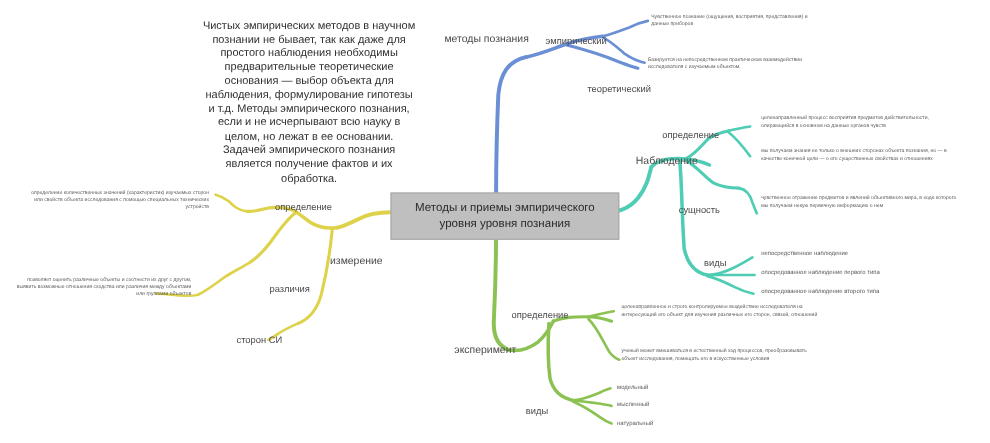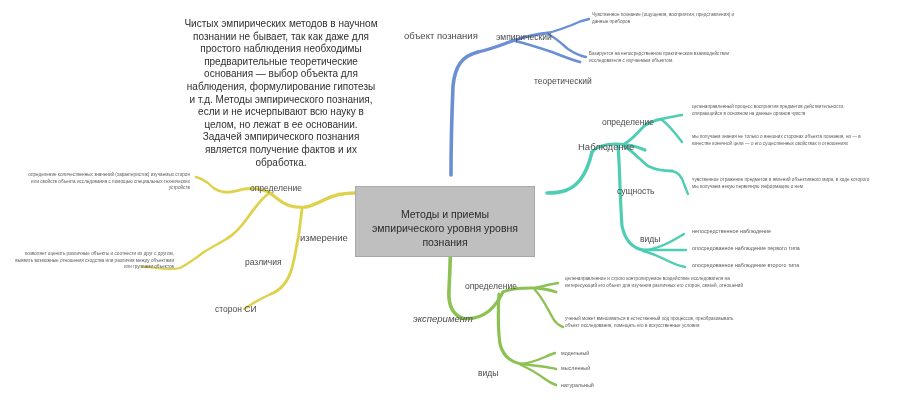--- a/index.html
+++ b/index.html
@@ -33,24 +33,24 @@
     position: absolute;
     box-sizing: border-box;
   }
   .central-node {
     background: #bfbfbf;
     border: 1px solid #a8a8a8;
     color: #2b2b2b;
     font-size: 10.5px;
     line-height: 14px;
     text-align: center;
-    padding: 20px 8px 7px 8px;
+    padding: 6px 8px 7px 8px;
     left: 355px;
-    top: 186px;
-    width: 180px;
+    top: 175px;
+    width: 208px;
   }
   .branch-label {
     font-size: 8.5px;
     line-height: 11px;
     white-space: nowrap;
     color: #4a4a4a;
   }
   .branch-label.lvl1 {
     font-size: 9.5px;
   }
@@ -135,38 +135,38 @@
     </g>
   </svg>
 
   <div class="intro-text">
     <p>Чистых эмпирических методов в научном познании не бывает, так как даже для простого наблюдения необходимы предварительные теоретические основания — выбор объекта для наблюдения, формулирование гипотезы и т.д. Методы эмпирического познания, если и не исчерпывают всю науку в целом, но лежат в ее основании.</p>
     <p class="second">Задачей эмпирического познания является получение фактов и их обработка.</p>
   </div>
 
   <div class="node central-node">Методы и приемы эмпирического уровня уровня познания</div>
 
-  <div class="node branch-label lvl1" style="left:404px; top:30px;">объект познания</div>
+  <div class="node branch-label lvl1" style="left:404px; top:30px;">методы познания</div>
   <div class="node branch-label" style="left:481px; top:32px;padding-left:15px;">эмпирический</div>
   <div class="node branch-label" style="left:534px; top:76px;">теоретический</div>
   <div class="node leaf-text right" style="left:592px; top:12px; width:150px;">Чувственное познание (ощущения, восприятия, представления) и данные приборов</div>
   <div class="node leaf-text right" style="left:589px; top:51px; width:160px;">Базируется на непосредственном практическом взаимодействии исследователя с изучаемым объектом.</div>
 
   <div class="node branch-label lvl1" style="left:540px; top:141px;margin-left:38px;">Наблюдение</div>
   <div class="node branch-label" style="left:602px; top:117px;">определение</div>
   <div class="node branch-label" style="left:617px; top:186px;">сущность</div>
   <div class="node branch-label" style="left:640px; top:234px;">виды</div>
   <div class="node leaf-text right" style="left:692px; top:104px; width:165px;">целенаправленный процесс восприятия предметов действительности, опирающийся в основном на данные органов чувств</div>
   <div class="node leaf-text right" style="left:692px; top:134px; width:178px;">мы получаем знания не только о внешних сторонах объекта познания, но — в качестве конечной цели — о его существенных свойствах и отношениях</div>
   <div class="node leaf-text right" style="left:692px; top:177px; width:178px;">чувственное отражение предметов и явлений объективного мира, в ходе которого мы получаем некую первичную информацию о нем</div>
   <div class="node leaf-label" style="left:692px; top:228px;">непосредственное наблюдение</div>
   <div class="node leaf-label" style="left:692px; top:245px;">опосредованное наблюдение первого типа</div>
   <div class="node leaf-label" style="left:692px; top:262px;">опосредованное наблюдение второго типа</div>
 
-  <div class="node branch-label lvl1" style="left:413px; top:313px;font-style:italic;">эксперимент</div>
+  <div class="node branch-label lvl1" style="left:413px; top:313px;">эксперимент</div>
   <div class="node branch-label" style="left:465px; top:281px;">определение</div>
   <div class="node branch-label" style="left:478px; top:368px;">виды</div>
   <div class="node leaf-text right" style="left:565px; top:276px; width:180px;">целенаправленное и строго контролируемое воздействие исследователя на интересующий его объект для изучения различных его сторон, связей, отношений</div>
   <div class="node leaf-text right" style="left:565px; top:316px; width:180px;">ученый может вмешиваться в естественный ход процессов, преобразовывать объект исследования, помещать его в искусственные условия</div>
   <div class="node leaf-label" style="left:561px; top:350px;">модельный</div>
   <div class="node leaf-label" style="left:561px; top:365px;">мысленный</div>
   <div class="node leaf-label" style="left:561px; top:382px;">натуральный</div>
 
   <div class="node branch-label lvl1" style="left:300px; top:232px;">измерение</div>
   <div class="node branch-label" style="left:250px; top:183px;">определение</div>

